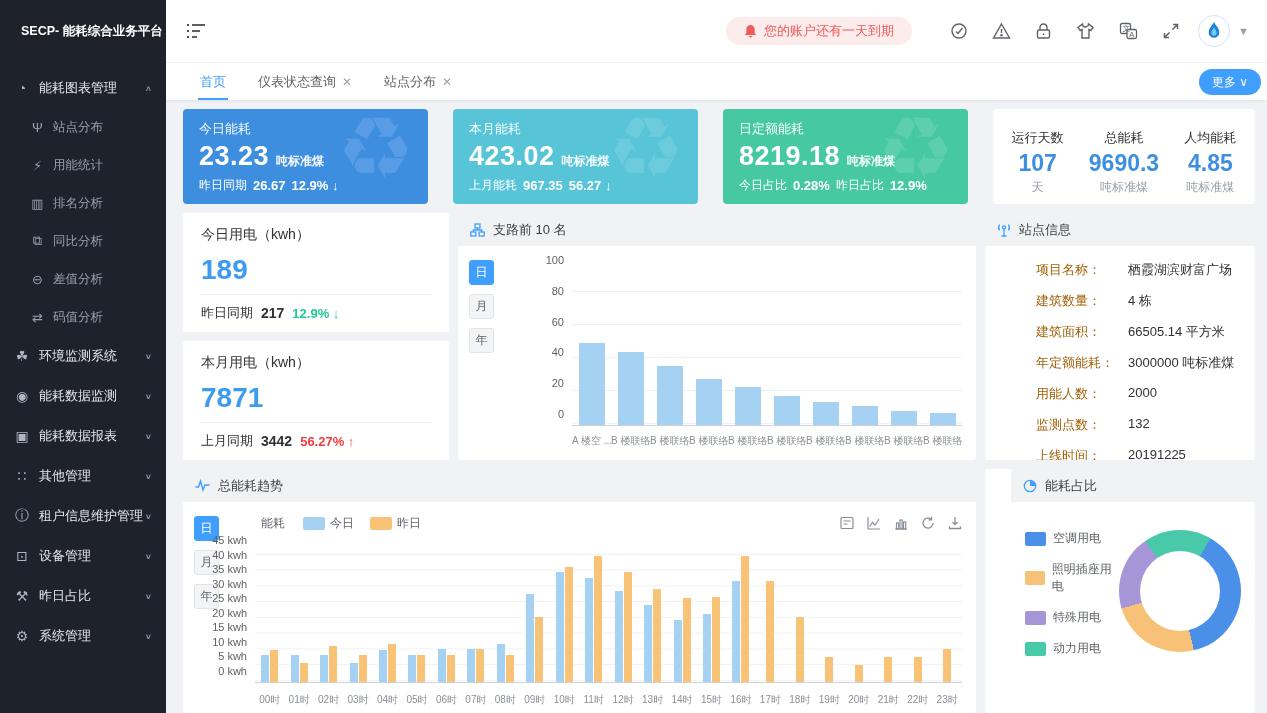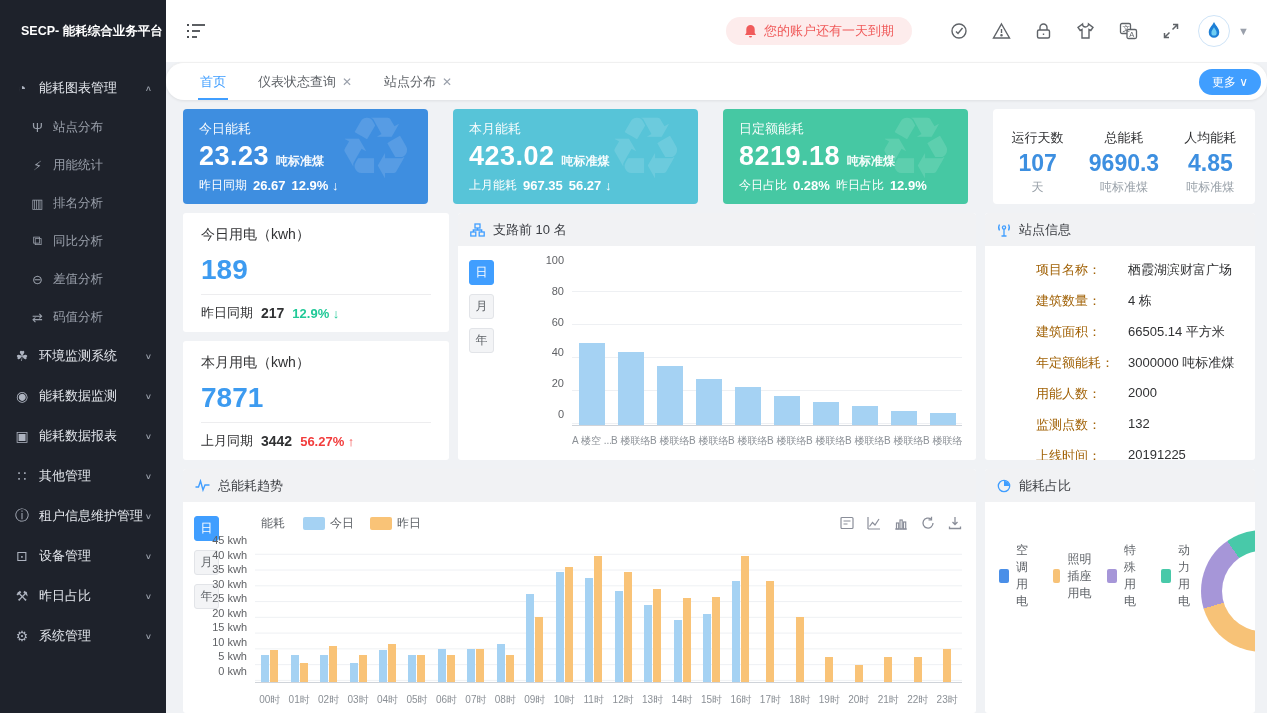--- a/index.html
+++ b/index.html
@@ -22,21 +22,21 @@
   .main { flex:1; display:flex; flex-direction:column; min-width:0; }
   .topbar { height:62px; background:#fff; display:flex; align-items:center; padding:0 18px 0 20px; flex:none; }
   .hamburger { cursor:pointer; display:flex; }
   .spacer { flex:1; }
   .alert-pill { background:#fdecec; color:#f05b5b; border-radius:15px; padding:5px 18px; font-size:13px; display:flex; align-items:center; gap:7px; margin-right:38px; cursor:pointer; }
   .tb-icons { display:flex; align-items:center; gap:24px; margin-right:18px; }
   .tb-icons .ticon { cursor:pointer; display:flex; }
   .avatar { width:32px; height:32px; border-radius:50%; background:#fff; border:1px solid #cfe4f7; display:flex; align-items:center; justify-content:center; cursor:pointer; }
   .chev { color:#9aa0ab; font-size:11px; margin-left:8px; cursor:pointer; }
 
-  .tabbar { height:38px; background:#fff; border-top:1px solid #f0f0f0; box-shadow:0 1px 3px rgba(0,0,0,.08); display:flex; align-items:center; padding-left:18px; position:relative; flex:none; z-index:2;border-radius:18px; }
+  .tabbar { height:38px; background:#fff; border-top:1px solid #f0f0f0; box-shadow:0 1px 3px rgba(0,0,0,.08); display:flex; align-items:center; padding-left:18px; position:relative; flex:none; z-index:2; }
   .tab { height:100%; display:flex; align-items:center; gap:6px; padding:0 16px; font-size:13px; color:#5f6368; cursor:pointer; position:relative; }
   .tab.active { color:#409eff; }
   .tab.active::after { content:""; position:absolute; left:14px; right:14px; bottom:0; height:2px; background:#409eff; }
   .tab .x { color:#9aa0ab; font-size:12px; }
   .more-btn { position:absolute; right:6px; top:6px; background:#409eff; color:#fff; border:none; border-radius:13px; height:26px; padding:0 13px; font-size:12px; cursor:pointer; font-family:inherit; }
 
   .content { flex:1; padding:9px 12px 0 17px; display:flex; flex-direction:column; gap:9px; min-height:0; }
 
   
   .row1 { display:flex; gap:25px; height:95px; flex:none; }
@@ -87,41 +87,41 @@
   .bchart .xlabels span { width:40px; text-align:center; white-space:nowrap; overflow:hidden; }
 
   .siterow { display:flex; padding:6.5px 0; font-size:13px; }
   .site-bd { padding:8px 14px; }
   .siterow .k { width:92px; color:#a16207; flex:none;margin-left:37px; }
   .siterow .v { color:#303133; }
 
   
   .row3 { display:flex; gap:9px; flex:1; min-height:0; }
   .trend-panel { flex:1; min-width:0; }
-  .donut-panel { width:270px; flex:none; }
+  .donut-panel { width:270px; flex:none;padding-left:26px; }
 
   .trend-head { position:absolute; left:78px; right:14px; top:10px; height:22px; display:flex; align-items:center; font-size:12px; color:#5f6368; }
   .t-axisname { margin-right:18px; }
   .legend-item { display:flex; align-items:center; gap:5px; margin-right:16px; cursor:pointer; }
   .legend-swatch { width:22px; height:13px; border-radius:2px; }
   .trend-tools { margin-left:auto; display:flex; gap:13px; }
   .trend-tools .ticon { cursor:pointer; display:flex; }
 
   .tchart { position:absolute; left:14px; right:14px; top:38px; bottom:4px; }
   .tchart .yaxis { position:absolute; left:0; width:50px; top:0; bottom:26px; display:flex; flex-direction:column; justify-content:space-between; align-items:flex-end; font-size:11px; color:#606266; transform:translateY(-6px); }
   .tchart .plot { position:absolute; left:58px; right:0; top:0; bottom:26px; border-bottom:1px solid #cfd3d9;
      background-image:linear-gradient(to top,#eef0f3 1px,transparent 1px); background-size:100% 11.111%; background-position:0 -1px; display:flex; align-items:flex-end; }
   .hourgroup { flex:1; display:flex; align-items:flex-end; justify-content:center; gap:1px; height:100%; }
   .hourgroup .b1 { width:8px; background:#a5d2f3; }
   .hourgroup .b2 { width:8px; background:#f9c377; }
   .tchart .xlabels { position:absolute; left:58px; right:0; bottom:2px; display:flex; font-size:10px; color:#8b9096; }
   .tchart .xlabels span { flex:1; text-align:center; white-space:nowrap; }
 
   .donut-bd { display:flex; align-items:flex-start; padding:28px 10px 0 14px; }
-  .donut-legend { display:flex; gap:14px; margin-top:12px; }
+  .donut-legend { display:flex; flex-direction:column; gap:14px; }
   .dleg { display:flex; align-items:center; gap:7px; font-size:12px; color:#5f6368; cursor:pointer; }
   .dleg .sw { width:21px; height:14px; border-radius:2px; }
   .donut-wrap { margin-left:auto; margin-right:4px; }
   .donut { width:122px; height:122px; border-radius:50%; position:relative; }
   .donut::after { content:""; position:absolute; left:21px; top:21px; width:80px; height:80px; border-radius:50%; background:#fff; }
 </style>
 </head>
 <body>
 
 <div class="app">

